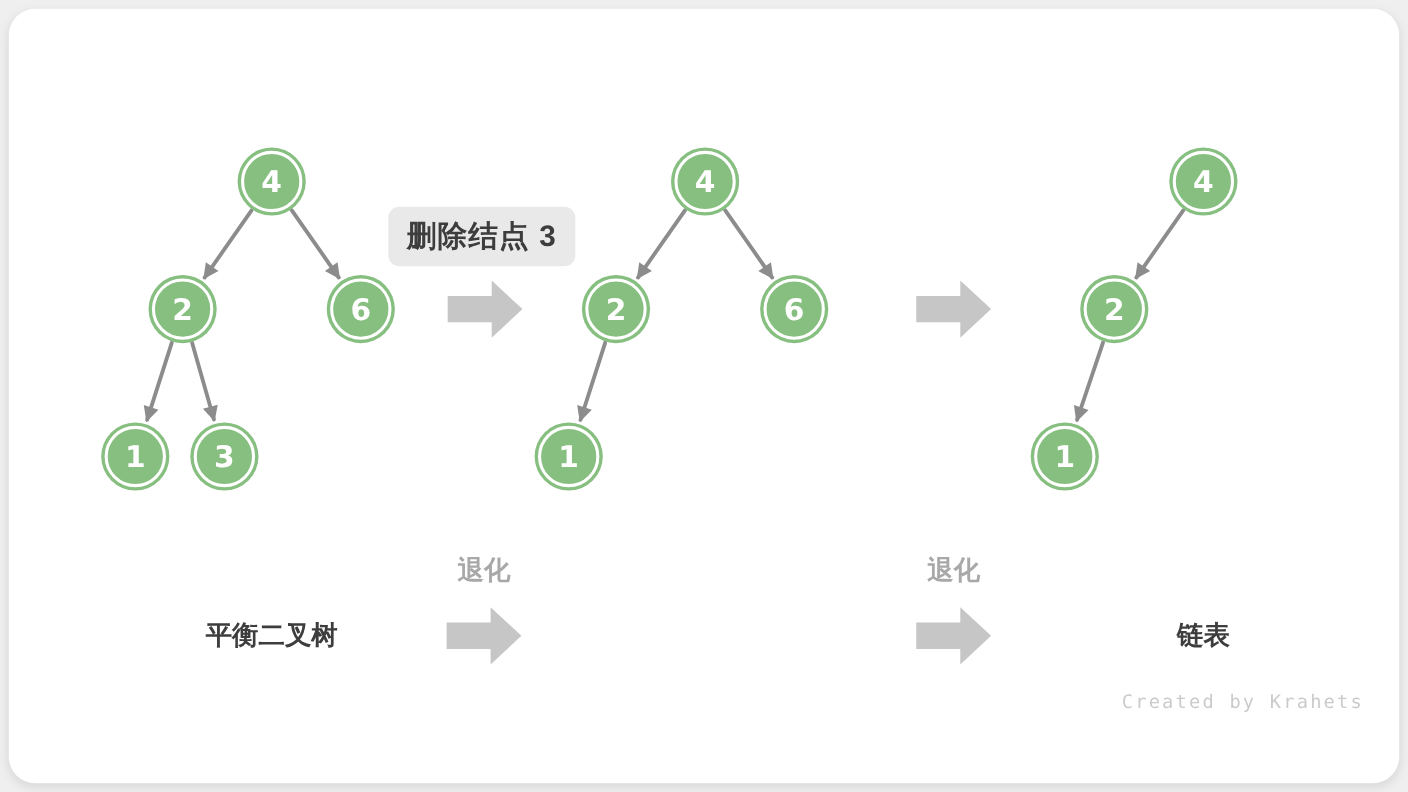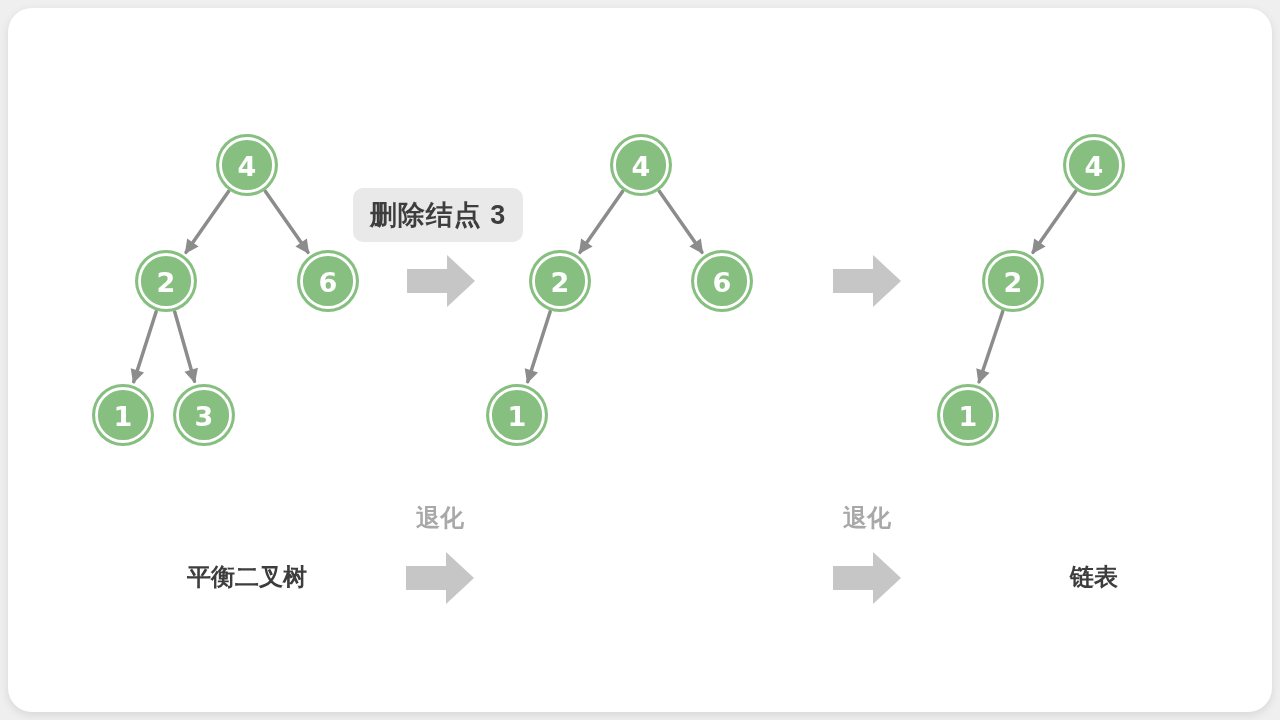--- a/index.html
+++ b/index.html
@@ -176,13 +176,14 @@
 
 <div class="overlay">
   <div class="callout" style="left:353px; top:188px;">删除结点 3</div>
 
   <div class="degrade-label" style="left:440px; top:518px;">退化</div>
   <div class="degrade-label" style="left:867px; top:518px;">退化</div>
 
   <div class="stage-label" style="left:247px; top:577px;">平衡二叉树</div>
   <div class="stage-label" style="left:1094px; top:577px;">链表</div>
 
+  <div class="watermark">Created by Krahets</div>
 </div>
 
 </body></html>

